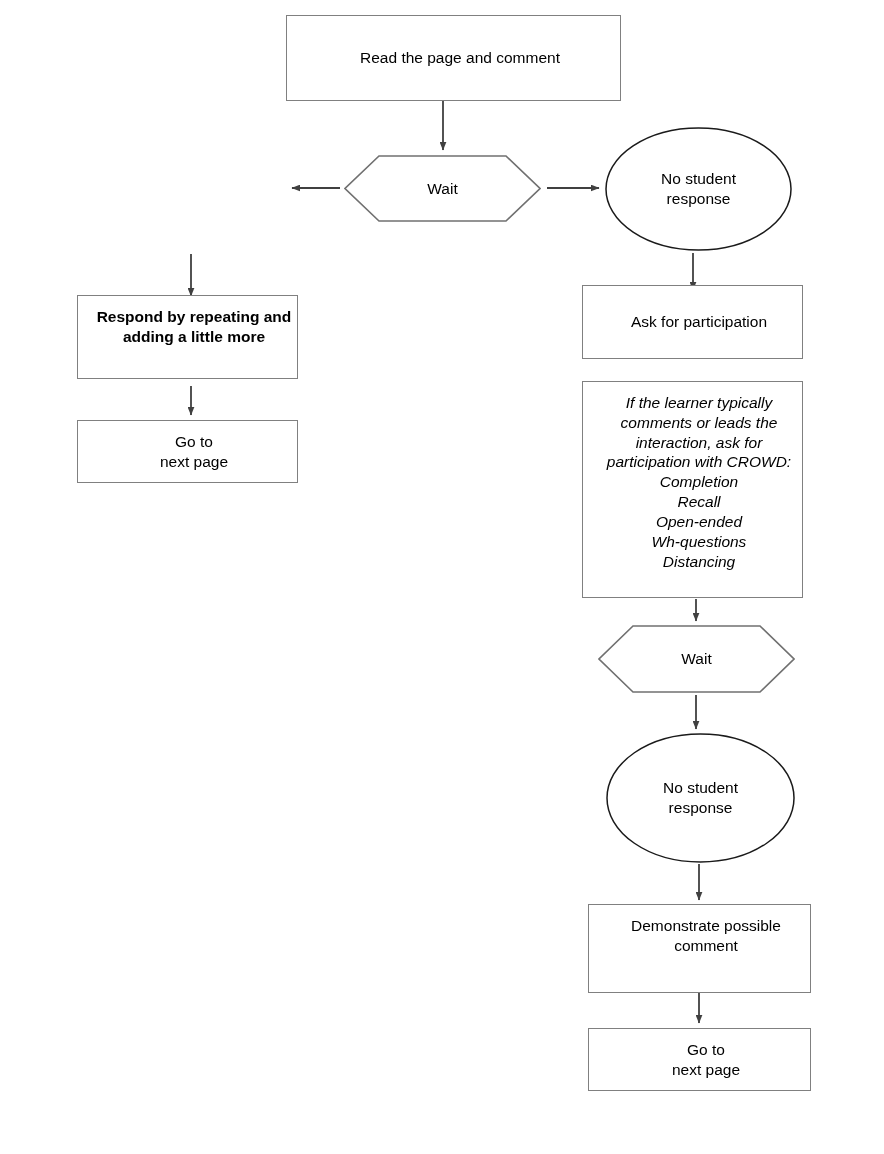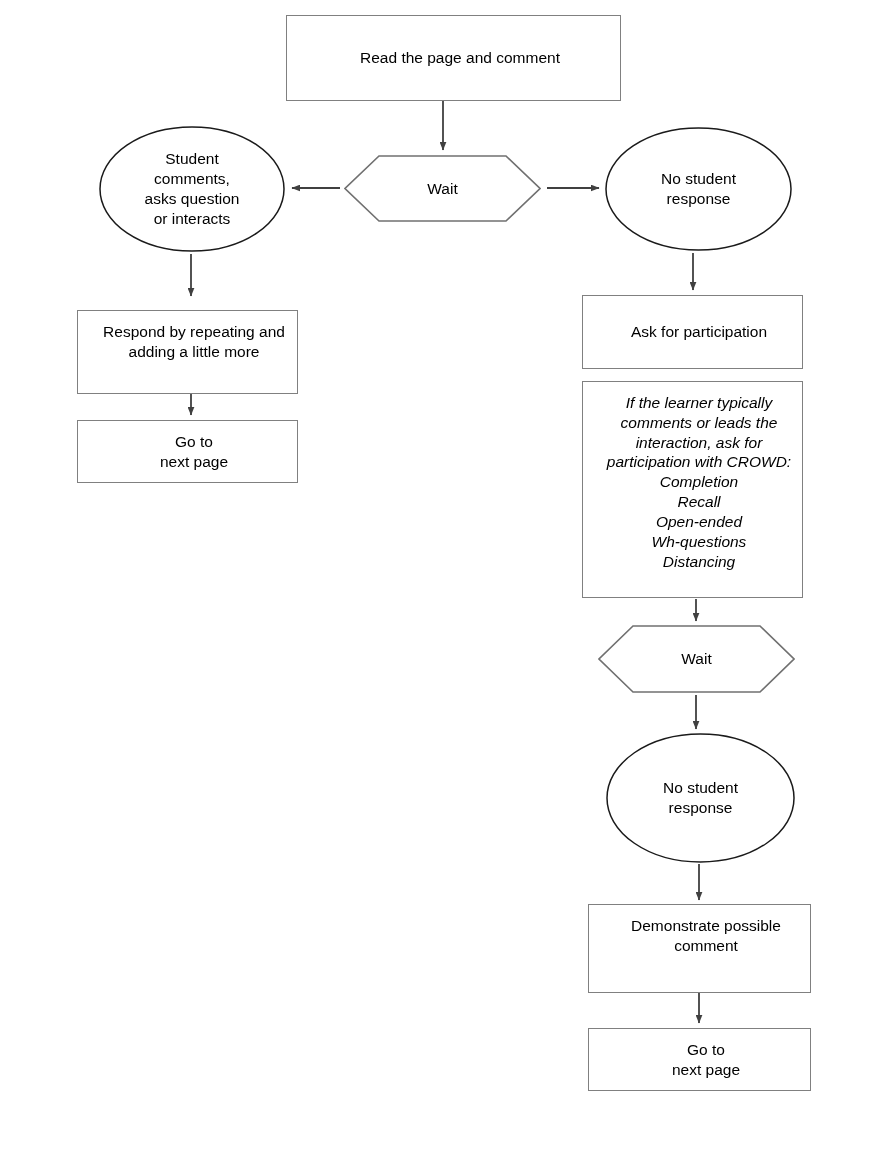--- a/index.html
+++ b/index.html
@@ -137,56 +137,47 @@
 
     <g>
       <line x1="699" y1="992" x2="699" y2="1023" stroke="#404040" stroke-width="1.8" marker-end="url(#arrowhead)"></line>
     </g>
   </svg>
 
   <div class="node box align-center" style="left:286px; top:15px; width:335px; height:86px;">
     <span class="node-text">Read the page and comment</span>
   </div>
 
-  <div class="node ellipse-node" style="left:99px; top:126px; width:186px; height:126px;">
-    <svg class="ell-svg" viewBox="0 0 186 126" preserveAspectRatio="none">
-      <ellipse cx="93" cy="63" rx="92" ry="62" fill="#ffffff" stroke="#1a1a1a" stroke-width="1.5" vector-effect="non-scaling-stroke"></ellipse>
-    </svg>
-    <span class="node-text">Student
-comments,
-asks question
-or interacts</span>
-  </div>
 
   <div class="node hex-node" style="left:344px; top:155px; width:197px; height:67px;">
     <svg class="hex-svg" viewBox="0 0 197 67" preserveAspectRatio="none">
       <polygon points="35,1 162,1 196,33.5 162,66 35,66 1,33.5" fill="#ffffff" stroke="#707070" stroke-width="1.6" vector-effect="non-scaling-stroke"></polygon>
     </svg>
     <span class="node-text">Wait</span>
   </div>
 
   <div class="node ellipse-node" style="left:605px; top:127px; width:187px; height:124px;">
     <svg class="ell-svg" viewBox="0 0 187 124" preserveAspectRatio="none">
       <ellipse cx="93.5" cy="62" rx="92.5" ry="61" fill="#ffffff" stroke="#1a1a1a" stroke-width="1.5" vector-effect="non-scaling-stroke"></ellipse>
     </svg>
     <span class="node-text">No student
 response</span>
   </div>
 
-  <div class="node box align-top" style="left:77px; top:310px; width:221px; height:84px;">
+  <div class="node box align-top" style="left:77px; top:295px; width:221px; height:84px;font-weight:bold;">
     <span class="node-text">Respond by repeating and
 adding a little more</span>
   </div>
 
   <div class="node box align-center" style="left:77px; top:420px; width:221px; height:63px;">
     <span class="node-text">Go to
 next page</span>
   </div>
 
-  <div class="node box align-center" style="left:582px; top:295px; width:221px; height:74px;">
+  <div class="node box align-center" style="left:582px; top:285px; width:221px; height:74px;">
     <span class="node-text">Ask for participation</span>
   </div>
 
   <div class="node box align-top" style="left:582px; top:381px; width:221px; height:217px;font-style:italic;">
     <span class="node-text">If the learner typically
 comments or leads the
 interaction, ask for
 participation with CROWD:
 Completion
 Recall

